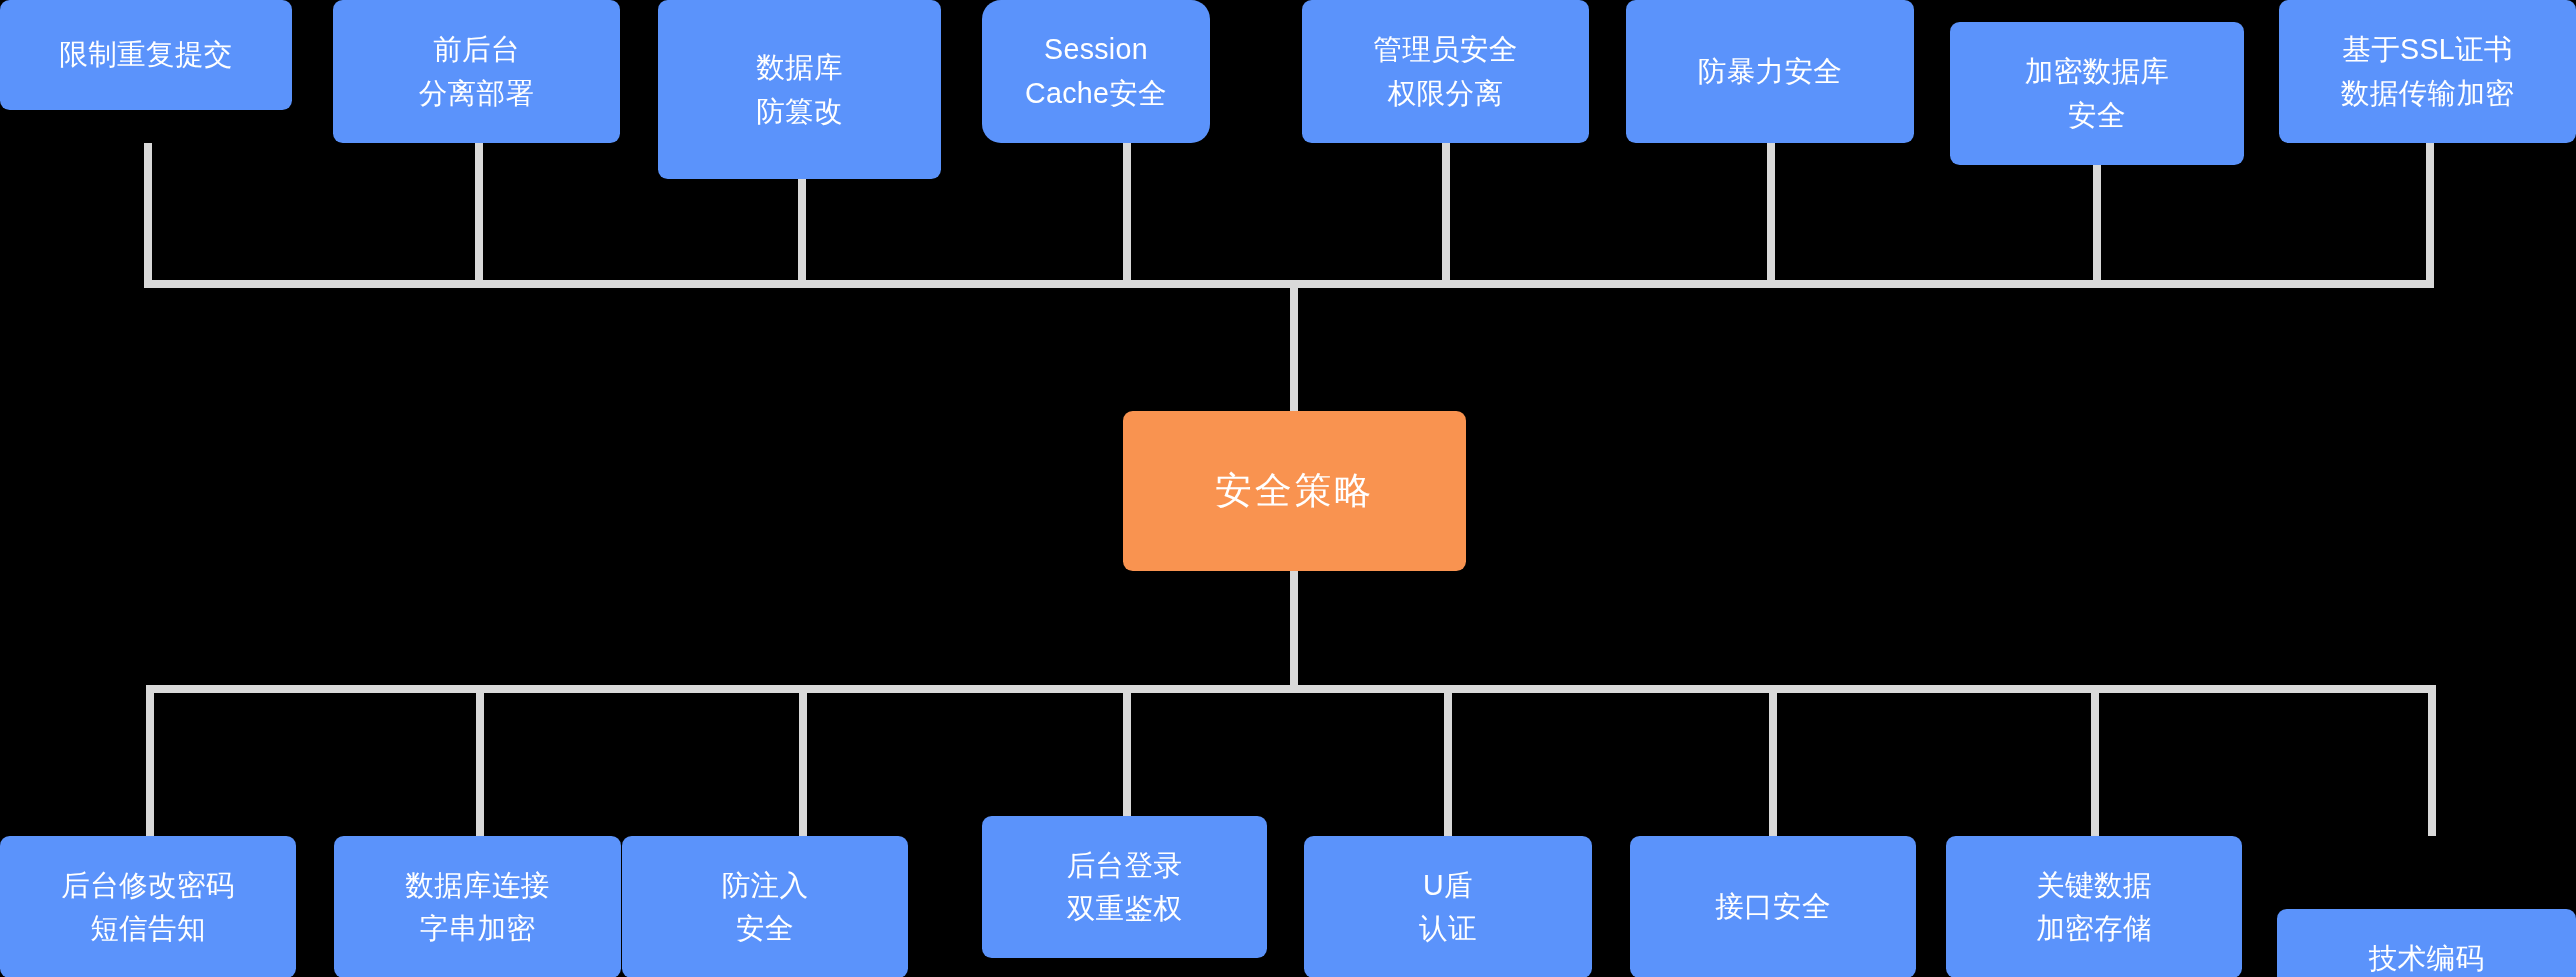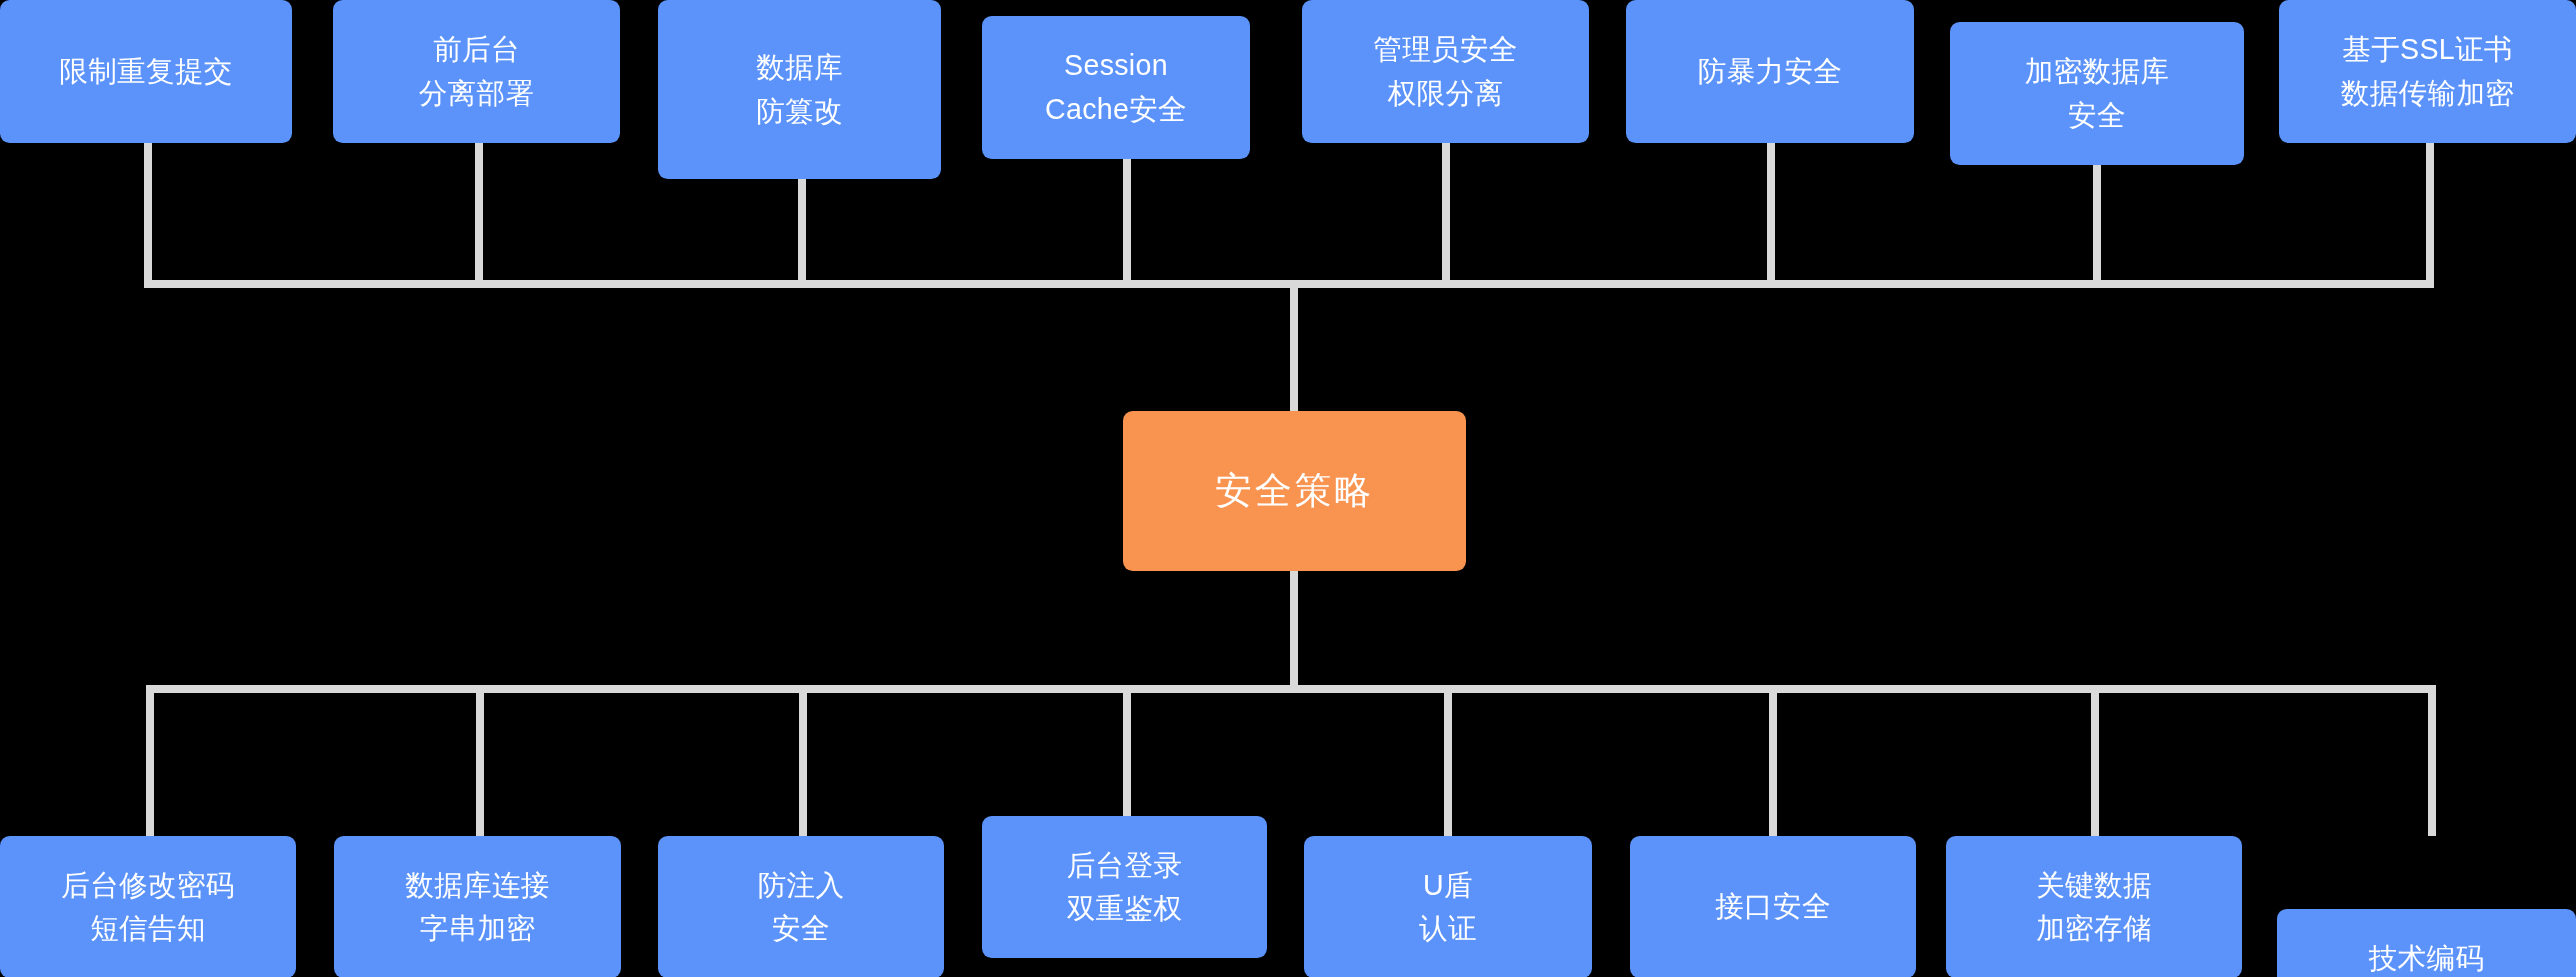--- a/index.html
+++ b/index.html
@@ -51,32 +51,32 @@
       <div class="conn" style="left: 1123px; top: 685px; width: 7.7px; height: 151px; background: rgb(217, 217, 217);"></div>
       <div class="conn" style="left: 1444px; top: 685px; width: 7.7px; height: 151px; background: rgb(217, 217, 217);"></div>
       <div class="conn" style="left: 1769px; top: 685px; width: 7.7px; height: 151px; background: rgb(217, 217, 217);"></div>
       <div class="conn" style="left: 2091px; top: 685px; width: 7.7px; height: 151px; background: rgb(217, 217, 217);"></div>
       <div class="conn" style="left: 2428px; top: 685px; width: 7.7px; height: 151px; background: rgb(217, 217, 217);"></div>
       <div class="conn" style="left: 1290px; top: 280px; width: 7.7px; height: 131px; background: rgb(217, 217, 217);"></div>
       <div class="conn" style="left: 1290px; top: 571px; width: 7.7px; height: 121px; background: rgb(217, 217, 217);"></div>
     </div>
 
   <div id="top-row">
-      <div class="node blue" style="left: 0px; top: 0px; width: 292px; height: 143px;">
+      <div class="node blue" style="left: 0px; top: 0px; width: 292px; height: 110px;">
         <span class="ln">限制重复提交</span>
       </div>
       <div class="node blue" style="left: 333px; top: 0px; width: 287px; height: 143px;">
         <span class="ln">前后台</span>
         <span class="ln">分离部署</span>
       </div>
       <div class="node blue" style="left: 658px; top: 0px; width: 283px; height: 179px;">
         <span class="ln">数据库</span>
         <span class="ln">防篡改</span>
       </div>
-      <div class="node blue" style="left: 982px; top: 16px; width: 268px; height: 143px;">
+      <div class="node blue" style="left: 982px; top: 0px; width: 228px; height: 143px; border-radius: 19px;">
         <span class="ln">Session</span>
         <span class="ln">Cache安全</span>
       </div>
       <div class="node blue" style="left: 1302px; top: 0px; width: 287px; height: 143px;">
         <span class="ln">管理员安全</span>
         <span class="ln">权限分离</span>
       </div>
       <div class="node blue" style="left: 1626px; top: 0px; width: 288px; height: 143px;">
         <span class="ln">防暴力安全</span>
       </div>
@@ -91,21 +91,21 @@
     </div>
   <div id="bottom-row">
       <div class="node blue" style="left: 0px; top: 836px; width: 296px; height: 142px;">
         <span class="ln">后台修改密码</span>
         <span class="ln">短信告知</span>
       </div>
       <div class="node blue" style="left: 334px; top: 836px; width: 287px; height: 142px;">
         <span class="ln">数据库连接</span>
         <span class="ln">字串加密</span>
       </div>
-      <div class="node blue" style="left: 658px; top: 836px; width: 286px; height: 142px;">
+      <div class="node blue" style="left: 622px; top: 836px; width: 286px; height: 142px;">
         <span class="ln">防注入</span>
         <span class="ln">安全</span>
       </div>
       <div class="node blue" style="left: 982px; top: 816px; width: 285px; height: 142px;">
         <span class="ln">后台登录</span>
         <span class="ln">双重鉴权</span>
       </div>
       <div class="node blue" style="left: 1304px; top: 836px; width: 288px; height: 142px;">
         <span class="ln">U盾</span>
         <span class="ln">认证</span>

